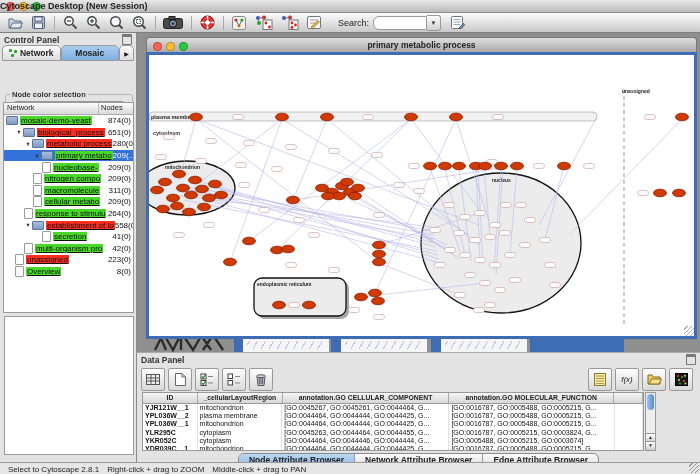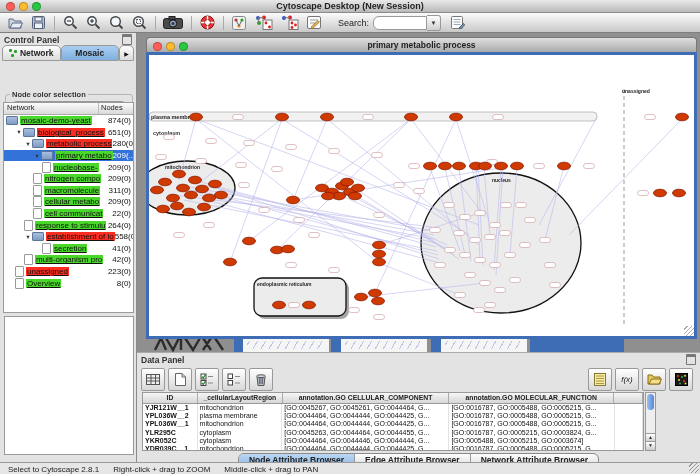--- a/index.html
+++ b/index.html
@@ -2,21 +2,21 @@
 <html><head>
 <meta charset="utf-8">
 <style>
   html,body{margin:0;padding:0;}
   body{width:700px;height:474px;overflow:hidden;font-family:"Liberation Sans",sans-serif;background:#8f8f8f;position:relative;-webkit-font-smoothing:antialiased;}
   .abs{position:absolute;}
   
   #titlebar{left:0;top:0;width:700px;height:12px;background:linear-gradient(#e9e9e9,#b9b9b9);border-bottom:1px solid #8a8a8a;}
   .lights{position:absolute;left:6px;top:2px;display:flex;gap:4px;}
   .light{width:7px;height:7px;border-radius:50%;border:0.5px solid rgba(0,0,0,.25);}
-  #titlebar .title{position:absolute;left:0;right:0;top:1px;text-align:center;font-size:9px;font-weight:bold;color:#222;}
+  #titlebar .title{position:absolute;left:0;right:0;top:1px;text-align:left;font-size:9px;font-weight:bold;color:#222;}
   
   #toolbar{left:0;top:13px;width:700px;height:20px;background:linear-gradient(#fbfbfb,#c9c9c9);border-bottom:1px solid #7f7f7f;display:flex;align-items:center;padding-left:6px;box-sizing:border-box;}
   .tb-btn{width:18px;height:16px;display:flex;align-items:center;justify-content:center;margin-right:5px;}
   .tb-sep{width:1px;height:14px;background:#aaa;margin:0 6px 0 2px;}
   .tb-label{font-size:9px;color:#222;margin:0 4px 0 10px;}
   #search-field{width:46px;height:12px;border:1px solid #999;border-radius:6px 0 0 6px;background:#fff;font-size:8px;padding:0 3px;outline:none;}
   #search-drop{width:13px;height:14px;background:linear-gradient(#fdfdfd,#cfcfcf);border:1px solid #999;border-left:none;border-radius:0 3px 3px 0;display:flex;align-items:center;justify-content:center;font-size:6px;color:#333;}
   
   #control-panel{left:0;top:33px;width:137px;height:429px;background:#e3e3e3;border-right:1px solid #8a8a8a;box-sizing:border-box;}
   .panel-head{height:13px;display:flex;align-items:center;justify-content:space-between;padding:0 4px;font-size:8.5px;font-weight:bold;color:#333;}
@@ -83,21 +83,21 @@
   #dp-scroll{position:absolute;left:508px;top:39px;width:11px;height:59px;background:#eee;border:1px solid #999;box-sizing:border-box;}
   #dp-thumb{position:absolute;left:1px;top:1px;width:7px;height:16px;border-radius:4px;background:linear-gradient(90deg,#9cc0f0,#5588d8);}
   .dp-arr{position:absolute;left:0px;width:9px;height:8px;font-size:5px;text-align:center;color:#333;background:linear-gradient(#fff,#ccc);border-top:1px solid #999;}
   .dp-tabs{position:absolute;left:0;right:0;top:100px;display:flex;justify-content:center;}
   .seg{display:flex;border:1px solid #8a8a8a;border-radius:6px;overflow:hidden;background:linear-gradient(#fdfdfd,#ddd);}
   .seg div{padding:1px 10px;font-size:8.5px;font-weight:bold;color:#222;border-right:1px solid #9a9a9a;line-height:10px;}
   .seg div:last-child{border-right:none;}
   .seg div.sel{background:linear-gradient(#bcd7f2,#8fbae8);}
   
   #statusbar{left:0;top:462px;width:700px;height:12px;background:#e6e6e6;border-top:1px solid #9a9a9a;display:flex;align-items:center;font-size:8px;color:#222;}
-  #statusbar span{margin-left:14px;}
+  #statusbar span{margin-left:8px;}
   #statusbar span:first-child{margin-left:8px;}
   #app-grip{position:absolute;right:1px;bottom:1px;width:10px;height:10px;background:repeating-linear-gradient(135deg,transparent 0 2px,#999 2px 3px);}
   svg{display:block;}
 </style>
 </head>
 <body>
 
 <div id="titlebar" class="abs">
   <div class="lights">
     <div class="light" style="background:#ff5f57"></div>
@@ -308,26 +308,20 @@
           <span style="width: 29px; flex: 0 0 auto;"></span>
           <span class="tico doc"></span>
           <span class="tlabel green">macromolecule</span>
           <span class="tnum">311(0)</span>
         </div>
         <div class="trow">
           <span style="width: 29px; flex: 0 0 auto;"></span>
           <span class="tico doc"></span>
           <span class="tlabel green">cellular metabo</span>
           <span class="tnum">209(0)</span>
-        </div>
-        <div class="trow">
-          <span style="width: 29px; flex: 0 0 auto;"></span>
-          <span class="tico doc"></span>
-          <span class="tlabel green">cell communicat</span>
-          <span class="tnum">22(0)</span>
         </div>
         <div class="trow">
           <span style="width: 20px; flex: 0 0 auto;"></span>
           <span class="tico doc"></span>
           <span class="tlabel green">response to stimulu</span>
           <span class="tnum">264(0)</span>
         </div>
         <div class="trow">
           <span style="width: 20px; flex: 0 0 auto;"></span>
           <span class="tarrow">▼</span>
@@ -705,22 +699,22 @@
       </div>
   </div>
   <div id="dp-scroll">
     <div id="dp-thumb"></div>
     <div class="dp-arr" style="bottom:8px">▲</div>
     <div class="dp-arr" style="bottom:0">▼</div>
   </div>
   <div class="dp-tabs">
       <div class="seg" id="dp-tabs">
         <div class="sel">Node Attribute Browser</div>
+        <div>Network Attribute Browser</div>
         <div>Edge Attribute Browser</div>
-        <div>Network Attribute Browser</div>
       </div>
     </div>
 </div>
 
 <div id="statusbar" class="abs">
   <span>Select to Cytoscape 2.8.1</span>
   <span>Right-click + drag to ZOOM</span>
   <span>Middle-click + drag to PAN</span>
 </div>
 <div id="app-grip"></div>

